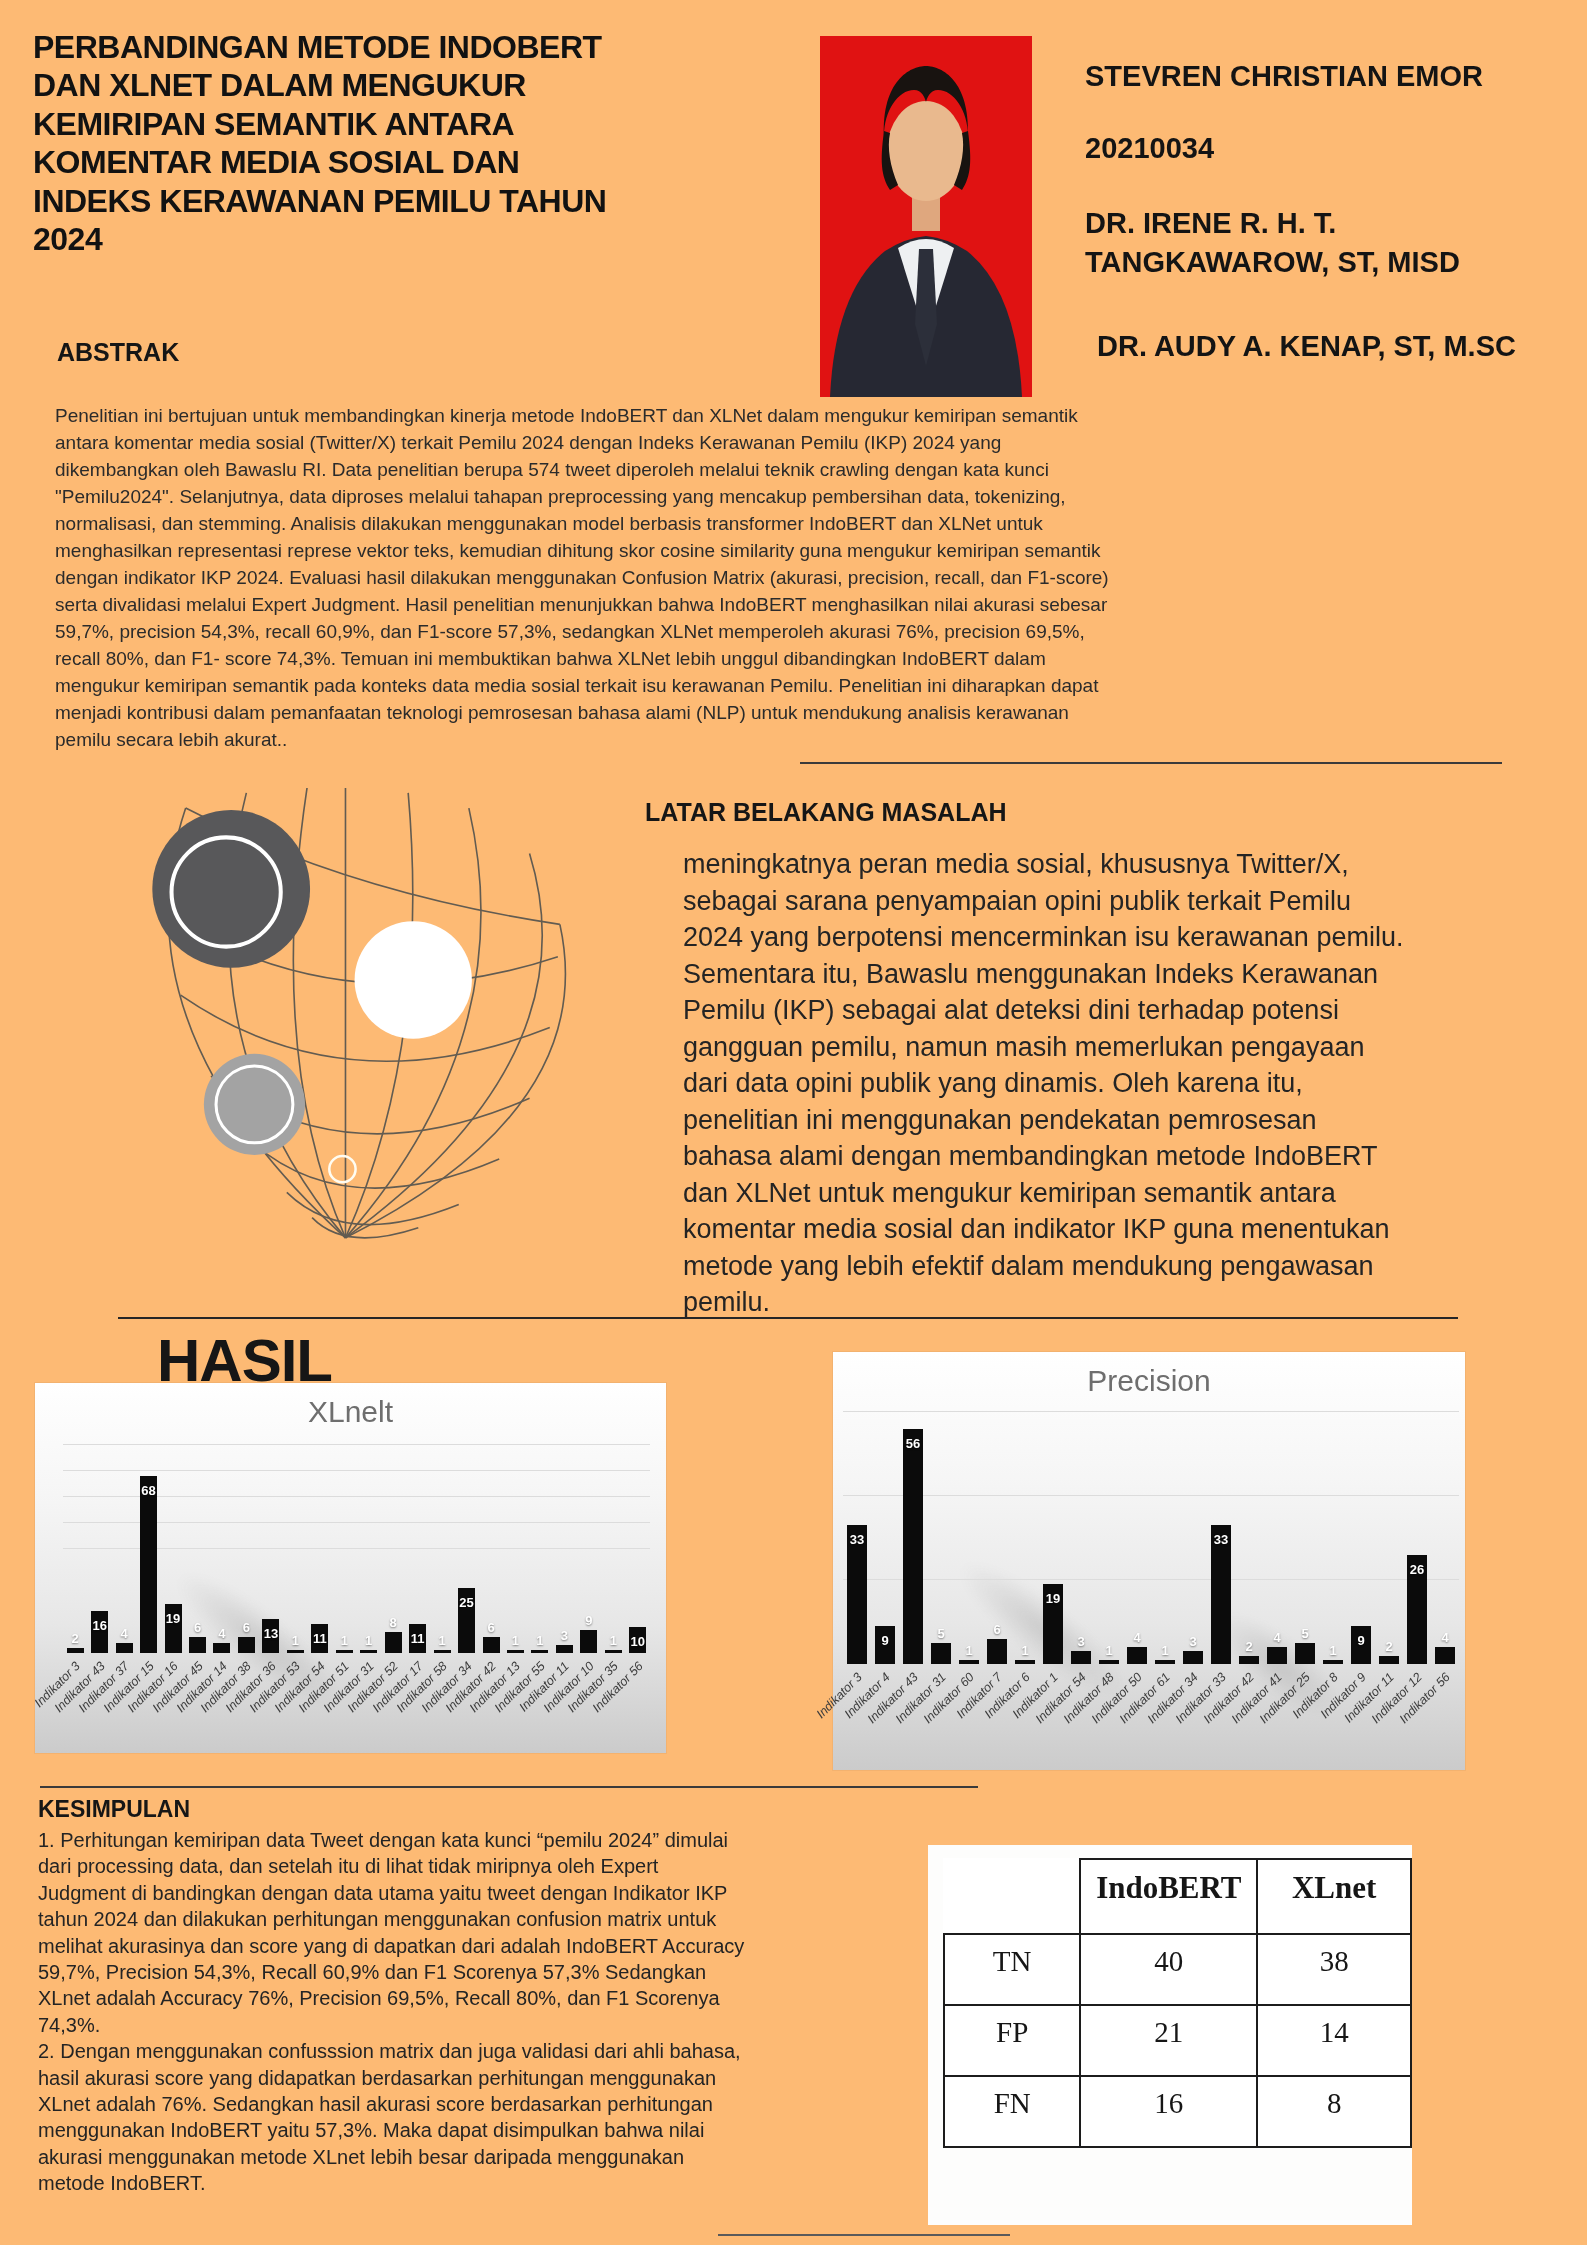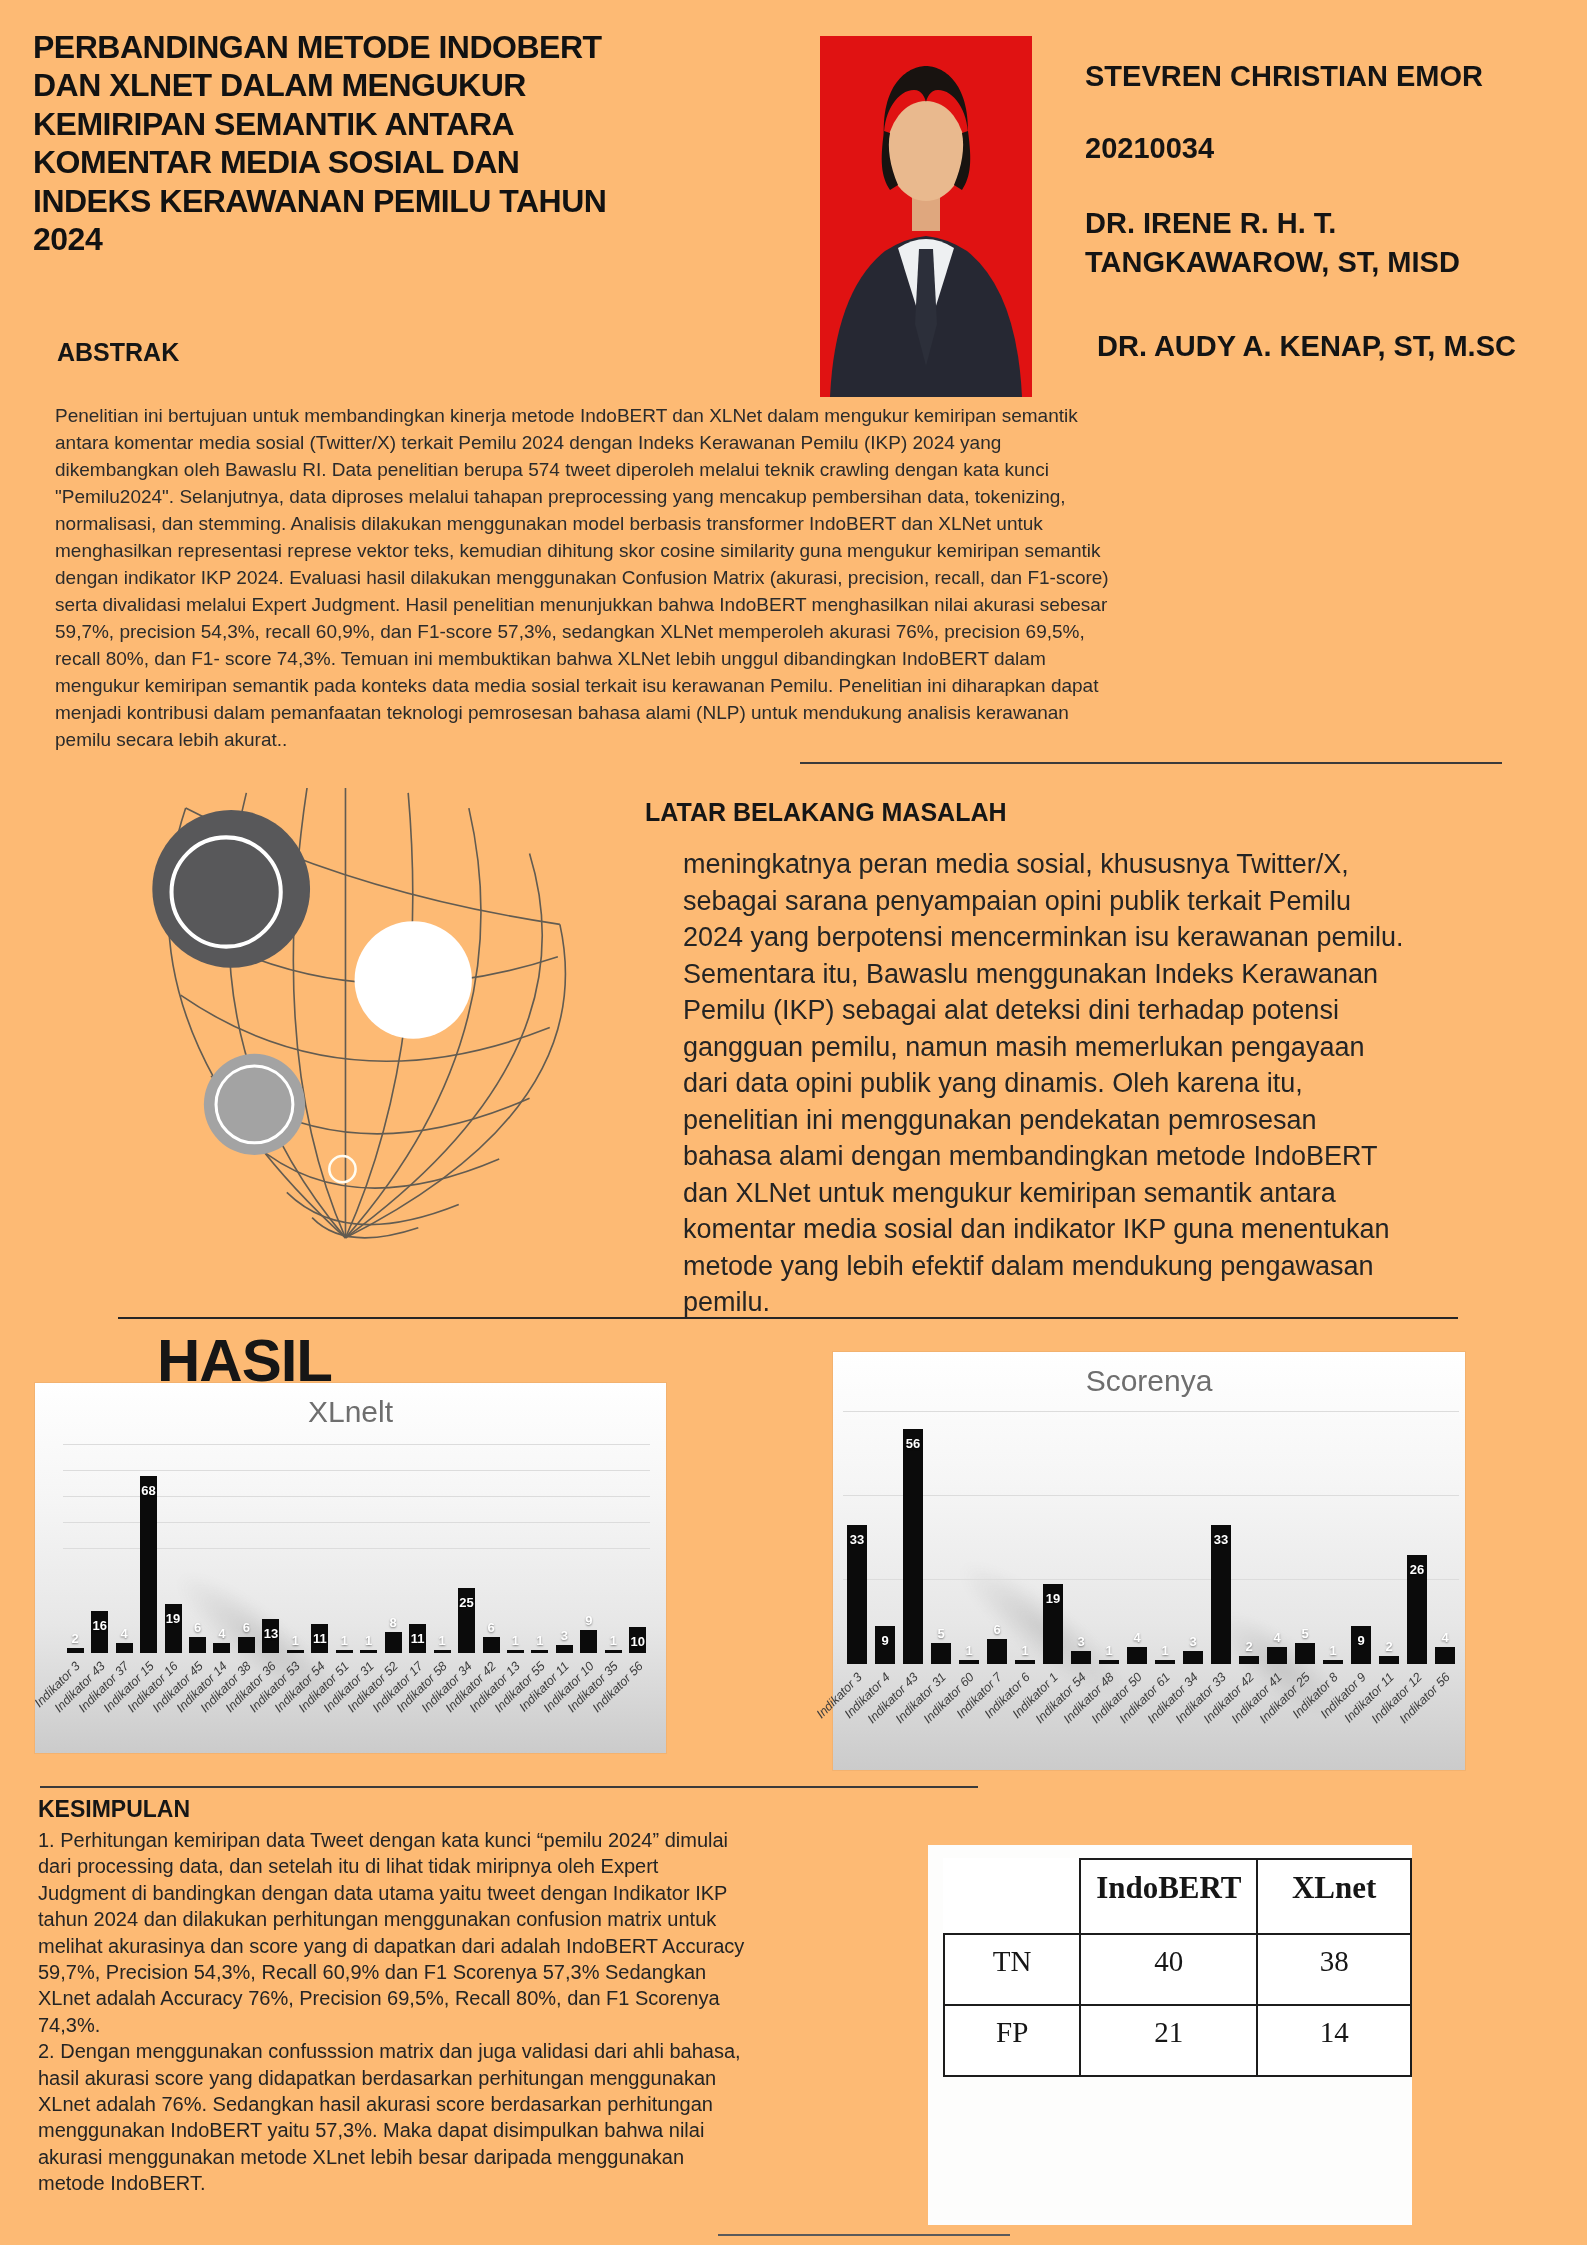--- a/index.html
+++ b/index.html
@@ -236,21 +236,21 @@
         <div class="bar" style="left: 541.812px; width: 17px; height: 3px; background: rgb(11, 11, 11);"></div>
         <div class="bar-value" style="left: 534.312px; bottom: 5px; color: rgb(255, 255, 255);">1</div>
         <div class="x-label" style="left: 428.312px; top: 216px;">Indikator 35</div>
         <div class="bar" style="left: 566.271px; width: 17px; height: 26px; background: rgb(11, 11, 11);"></div>
         <div class="bar-value" style="left: 558.771px; bottom: 4px; color: rgb(255, 255, 255);">10</div>
         <div class="x-label" style="left: 452.771px; top: 216px;">Indikator 56</div>
       </div>
   </div>
 
   <div class="chart chart-2">
-    <div class="chart-title">Scorenya</div>
+    <div class="chart-title">Precision</div>
     <div class="smudge" style="left:105px; top:250px;"></div>
     <div class="smudge" style="left:370px; top:285px; width:150px;"></div>
     <div class="plot">
         <div class="gridline" style="bottom: 84px;"></div>
         <div class="gridline" style="bottom: 168px;"></div>
         <div class="gridline" style="bottom: 252px;"></div>
         <div class="bar" style="left: 4px; width: 20px; height: 138.6px; background: rgb(11, 11, 11);"></div>
         <div class="bar-value" style="left: -2px; bottom: 116.6px; color: rgb(255, 255, 255);">33</div>
         <div class="x-label" style="left: -108px; top: 260px;">Indikator 3</div>
         <div class="bar" style="left: 32px; width: 20px; height: 37.8px; background: rgb(11, 11, 11);"></div>
@@ -339,19 +339,24 @@
           <tr>
             <th class="c0">TN</th>
             <td class="c1">40</td>
             <td class="c2">38</td>
           </tr>
           <tr>
             <th class="c0">FP</th>
             <td class="c1">21</td>
             <td class="c2">14</td>
           </tr>
+          <tr>
+            <th class="c0">FN</th>
+            <td class="c1">16</td>
+            <td class="c2">8</td>
+          </tr>
         </tbody>
     </table>
   </div>
 
   <div class="rule rule-bottom"></div>
 
 </div>
 
 </body></html>

